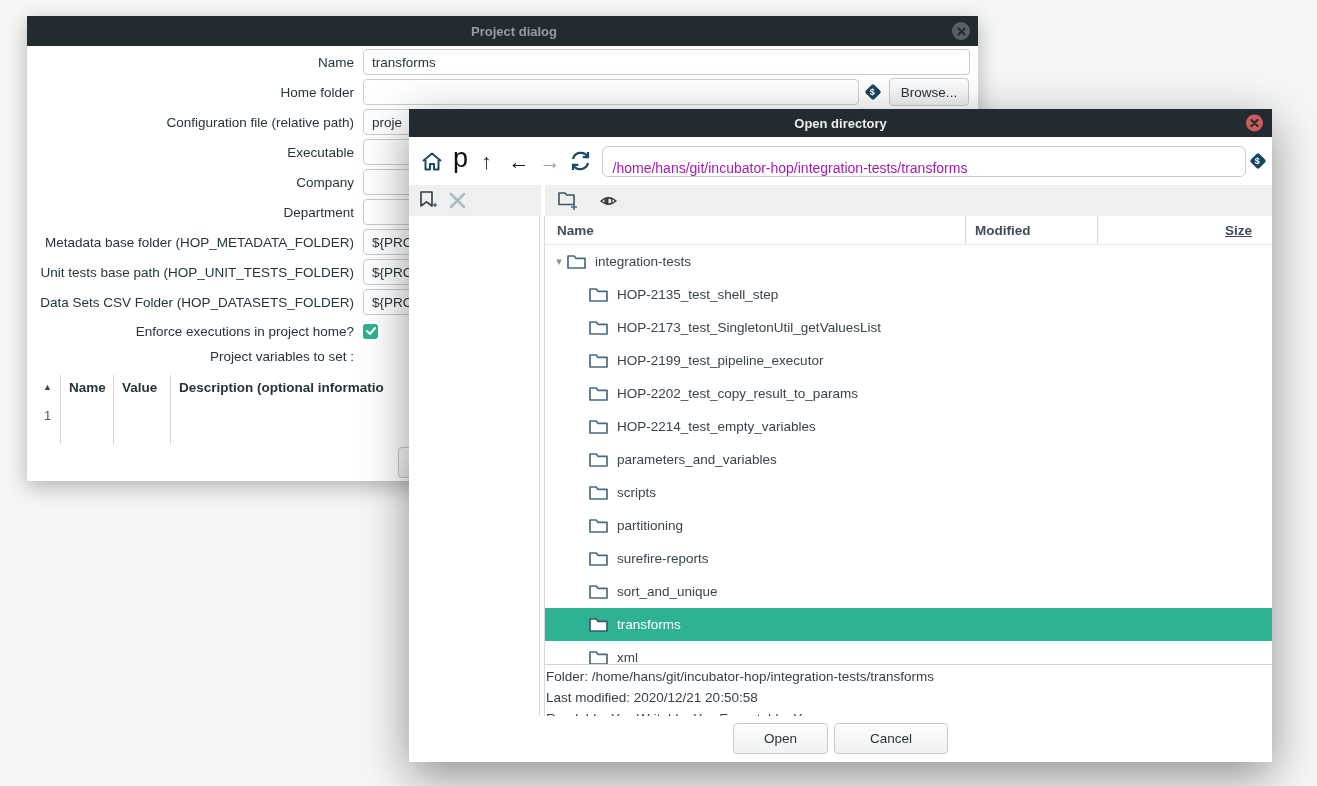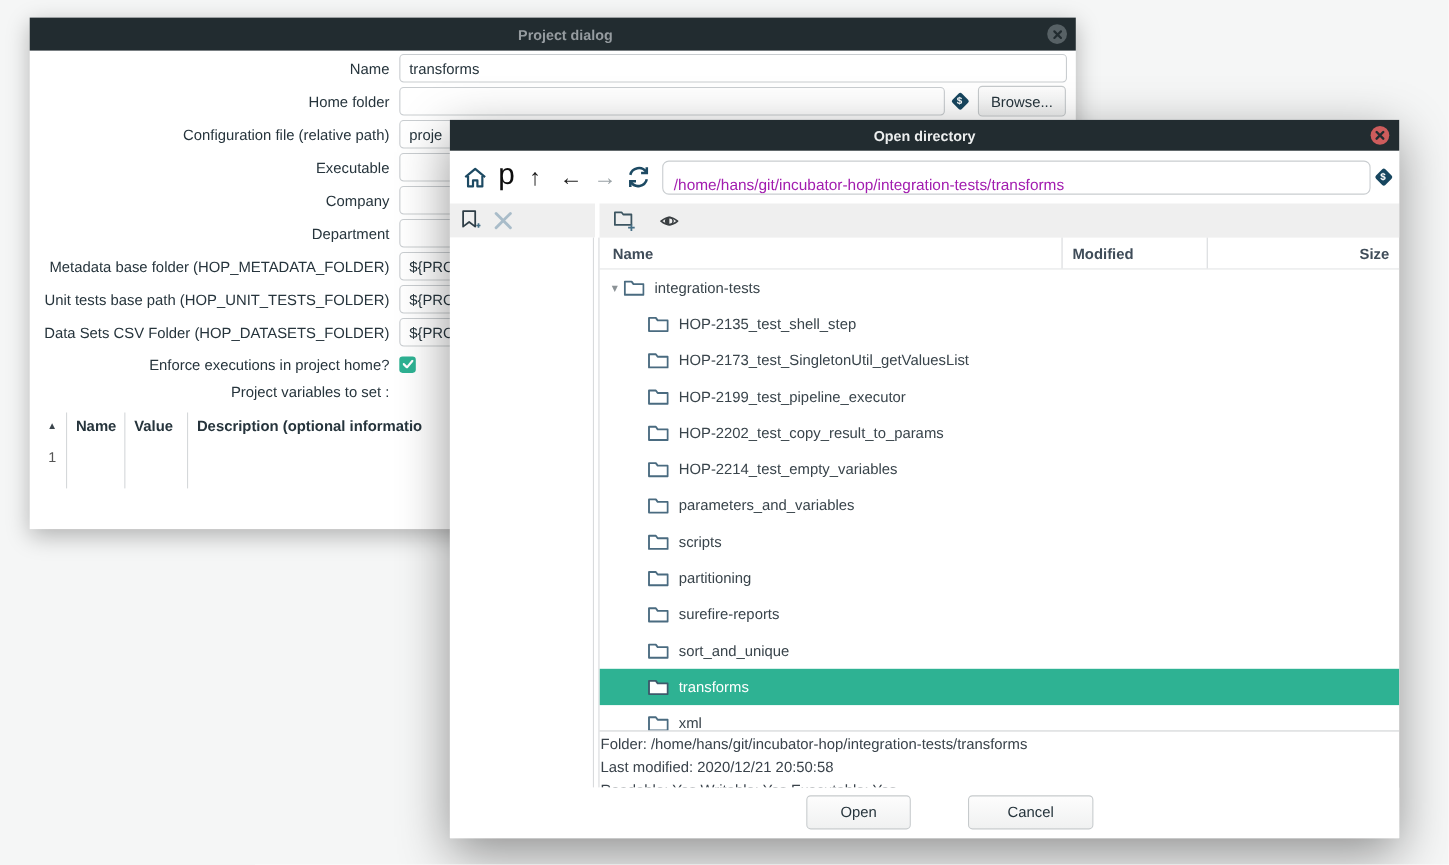--- a/index.html
+++ b/index.html
@@ -52,21 +52,21 @@
   .var-icon {
     width: 12px; height: 12px; flex: none; background: #17465f;
     transform: rotate(45deg); border-radius: 2px;
     display: flex; align-items: center; justify-content: center;
   }
   .var-icon span { transform: rotate(-45deg); color: #fff; font-size: 9px; font-weight: bold; line-height: 1; }
   .btn {
     border: 1px solid #c6cacc; border-radius: 4px;
     background: linear-gradient(#fdfdfd, #f0f1f1);
     font-size: 13.5px; color: #26343c; font-family: inherit;
-    display: flex; align-items: center; justify-content: center; margin-left: 46px;
+    display: flex; align-items: center; justify-content: center;
   }
   .checkbox {
     width: 15px; height: 15px; border-radius: 3px; background: #2eb293;
     display: flex; align-items: center; justify-content: center; flex: none;
   }
 
   
   .vtable { position: absolute; left: 8px; right: 8px; top: 359px; }
   .vtr { display: flex; }
   .vc { border-right: 1px solid #d5d8da; padding: 0 8px; display: flex; align-items: center; }
@@ -113,21 +113,21 @@
 
   .content { flex: 1; display: flex; min-height: 0; }
   .bookmarks-panel { width: 131px; flex: none; background: #fff; border-right: 1px solid #d8dadc; }
   .content .gutter2 { width: 4px; flex: none; background: #fff; }
   .files-panel { flex: 1; display: flex; flex-direction: column; border-left: 1px solid #d8dadc; min-width: 0; }
 
   .cols-header { height: 29px; flex: none; display: flex; align-items: stretch; border-bottom: 1px solid #e3e5e6; }
   .cols-header .hc { display: flex; align-items: center; font-size: 13.5px; font-weight: bold; color: #3f4c59; }
   .hc-name { width: 420px; flex: none; padding-left: 12px; }
   .hc-mod  { width: 132px; flex: none; padding-left: 9px; border-left: 1px solid #d8dadc; }
-  .hc-size { flex: 1; justify-content: flex-end; padding-right: 9px; border-left: 1px solid #d8dadc; }
+  .hc-size { flex: 1; justify-content: flex-end; padding-right: 20px; border-left: 1px solid #d8dadc; text-decoration: underline; }
 
   .tree-rows { flex: 1; overflow: hidden; }
   .trow { height: 33px; display: flex; align-items: center; font-size: 13.5px; color: #39444b; }
   .trow .caret { width: 16px; flex:none; margin-left: 6px; font-size: 11px; color: #8b9296; text-align:center; }
   .trow.lvl1 { padding-left: 44px; }
   .trow .fico { flex: none; margin-right: 9px; display:flex; }
   .trow .tlabel { white-space: nowrap; text-align: center; }
   .trow.selected { background: #2eb293; color: #fff; }
 
   .status-block {

